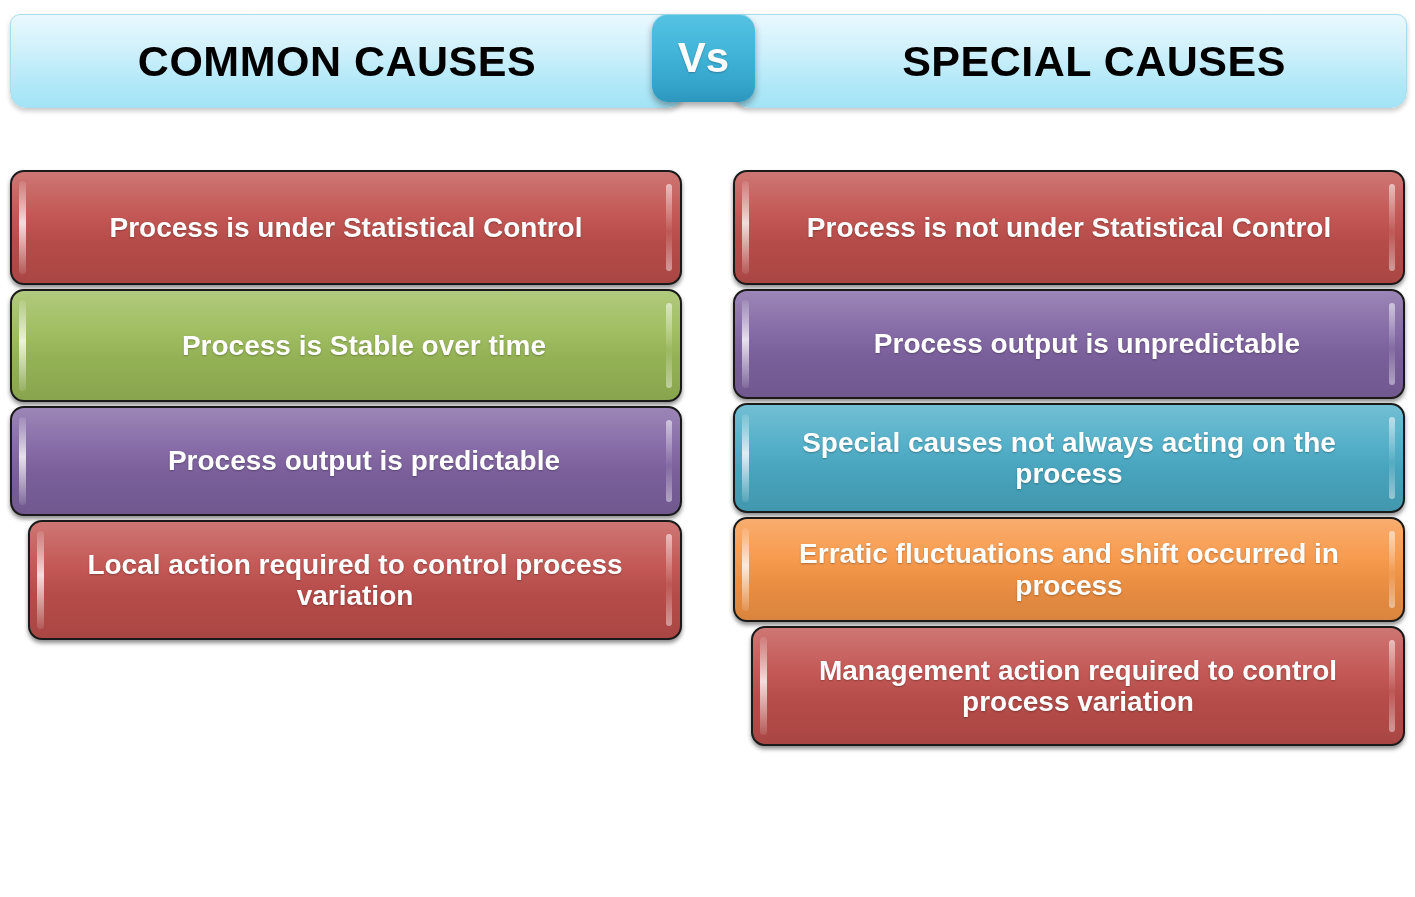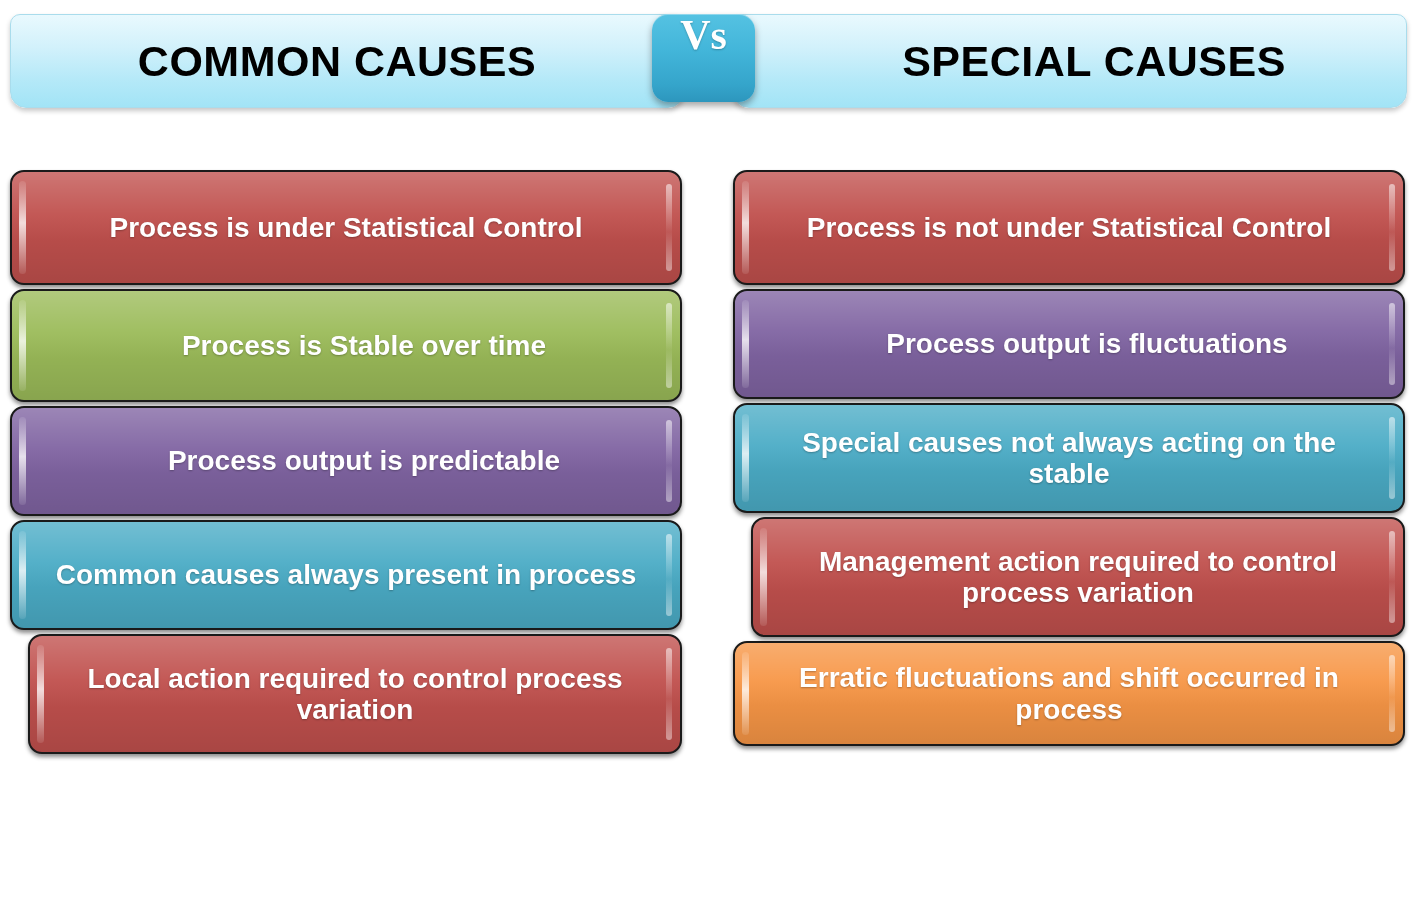--- a/index.html
+++ b/index.html
@@ -58,23 +58,23 @@
   .vs-badge {
     position: absolute;
     left: 652px;
     top: 14px;
     width: 103px;
     height: 88px;
     border-radius: 16px;
     background: linear-gradient(to bottom, #55c2e2 0%, #43b6da 40%, #35a5cb 80%, #2d96bd 100%);
     box-shadow: 0 4px 7px rgba(0,0,0,0.35), inset 0 1px 0 rgba(255,255,255,0.35);
     display: flex;
+    align-items: center;
     justify-content: center;
     z-index: 5;
-    font-family: Liberation Serif, serif;
   }
   .vs-label {
     font-size: 42px;
     font-weight: bold;
     color: #ffffff;
     line-height: 1;
     text-shadow: 0 1px 2px rgba(0,0,0,0.25);
   }
 
   
@@ -199,39 +199,36 @@
   <div class="column left">
     <div class="pill c-red h-115">
       <span class="pill-text">Process is under Statistical Control</span>
     </div>
     <div class="pill c-green h-113">
       <span class="pill-text">Process is Stable over time</span>
     </div>
     <div class="pill c-purple h-110">
       <span class="pill-text">Process output is predictable</span>
     </div>
-    <div class="pill c-teal h-110">
-      <span class="pill-text">Common causes always present in process</span>
-    </div>
     <div class="pill c-red h-120">
       <span class="pill-text">Local action required to control process variation</span>
     </div>
   </div>
 
   <div class="column right">
     <div class="pill c-red h-115">
       <span class="pill-text">Process is not under Statistical Control</span>
     </div>
     <div class="pill c-purple h-110">
-      <span class="pill-text">Process output is fluctuations</span>
+      <span class="pill-text">Process output is unpredictable</span>
     </div>
     <div class="pill c-teal h-110">
-      <span class="pill-text">Special causes not always acting on the stable</span>
+      <span class="pill-text">Special causes not always acting on the process</span>
+    </div>
+    <div class="pill c-orange h-105">
+      <span class="pill-text">Erratic fluctuations and shift occurred in process</span>
     </div>
     <div class="pill c-red h-120">
       <span class="pill-text">Management action required to control process variation</span>
     </div>
-    <div class="pill c-orange h-105">
-      <span class="pill-text">Erratic fluctuations and shift occurred in process</span>
-    </div>
   </div>
 
 </div>
 
 </body></html>

